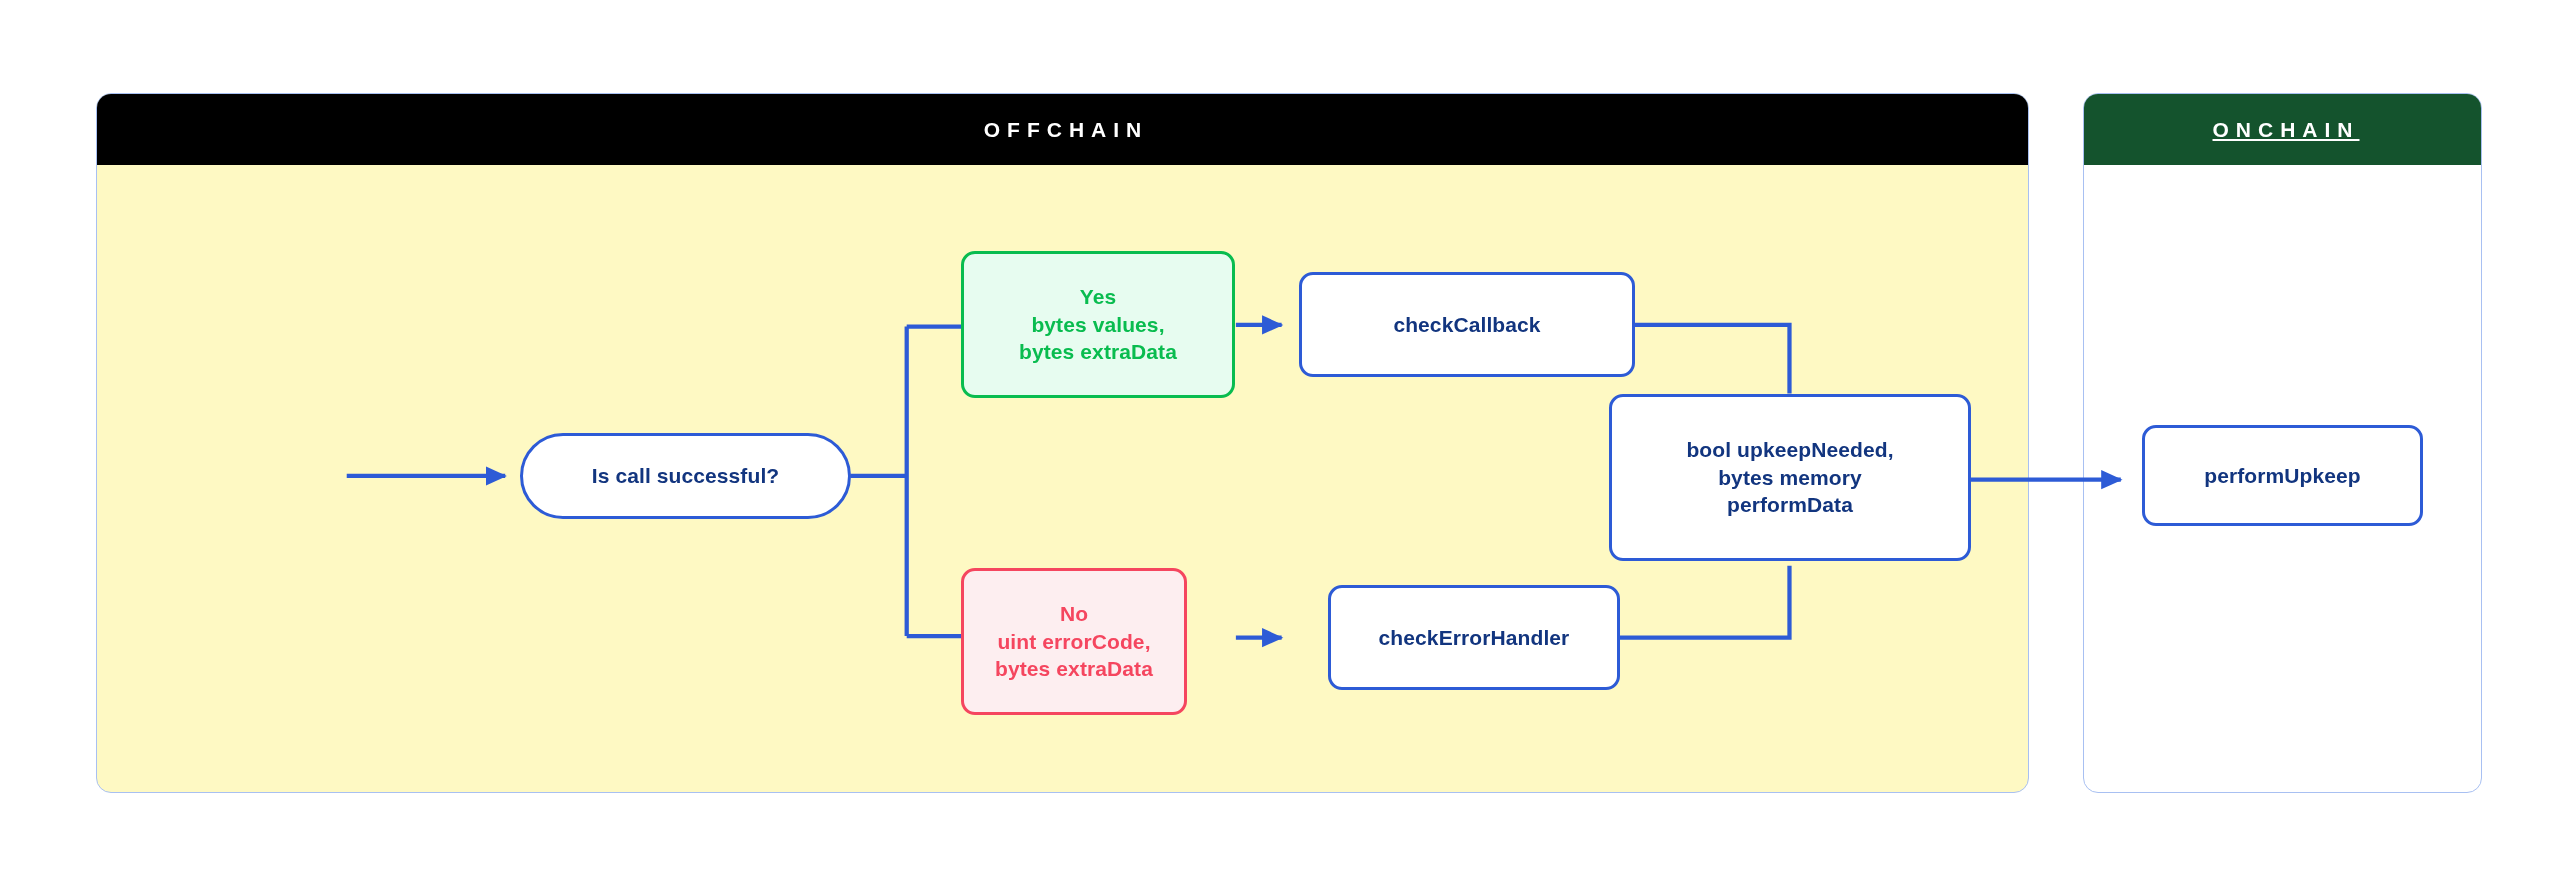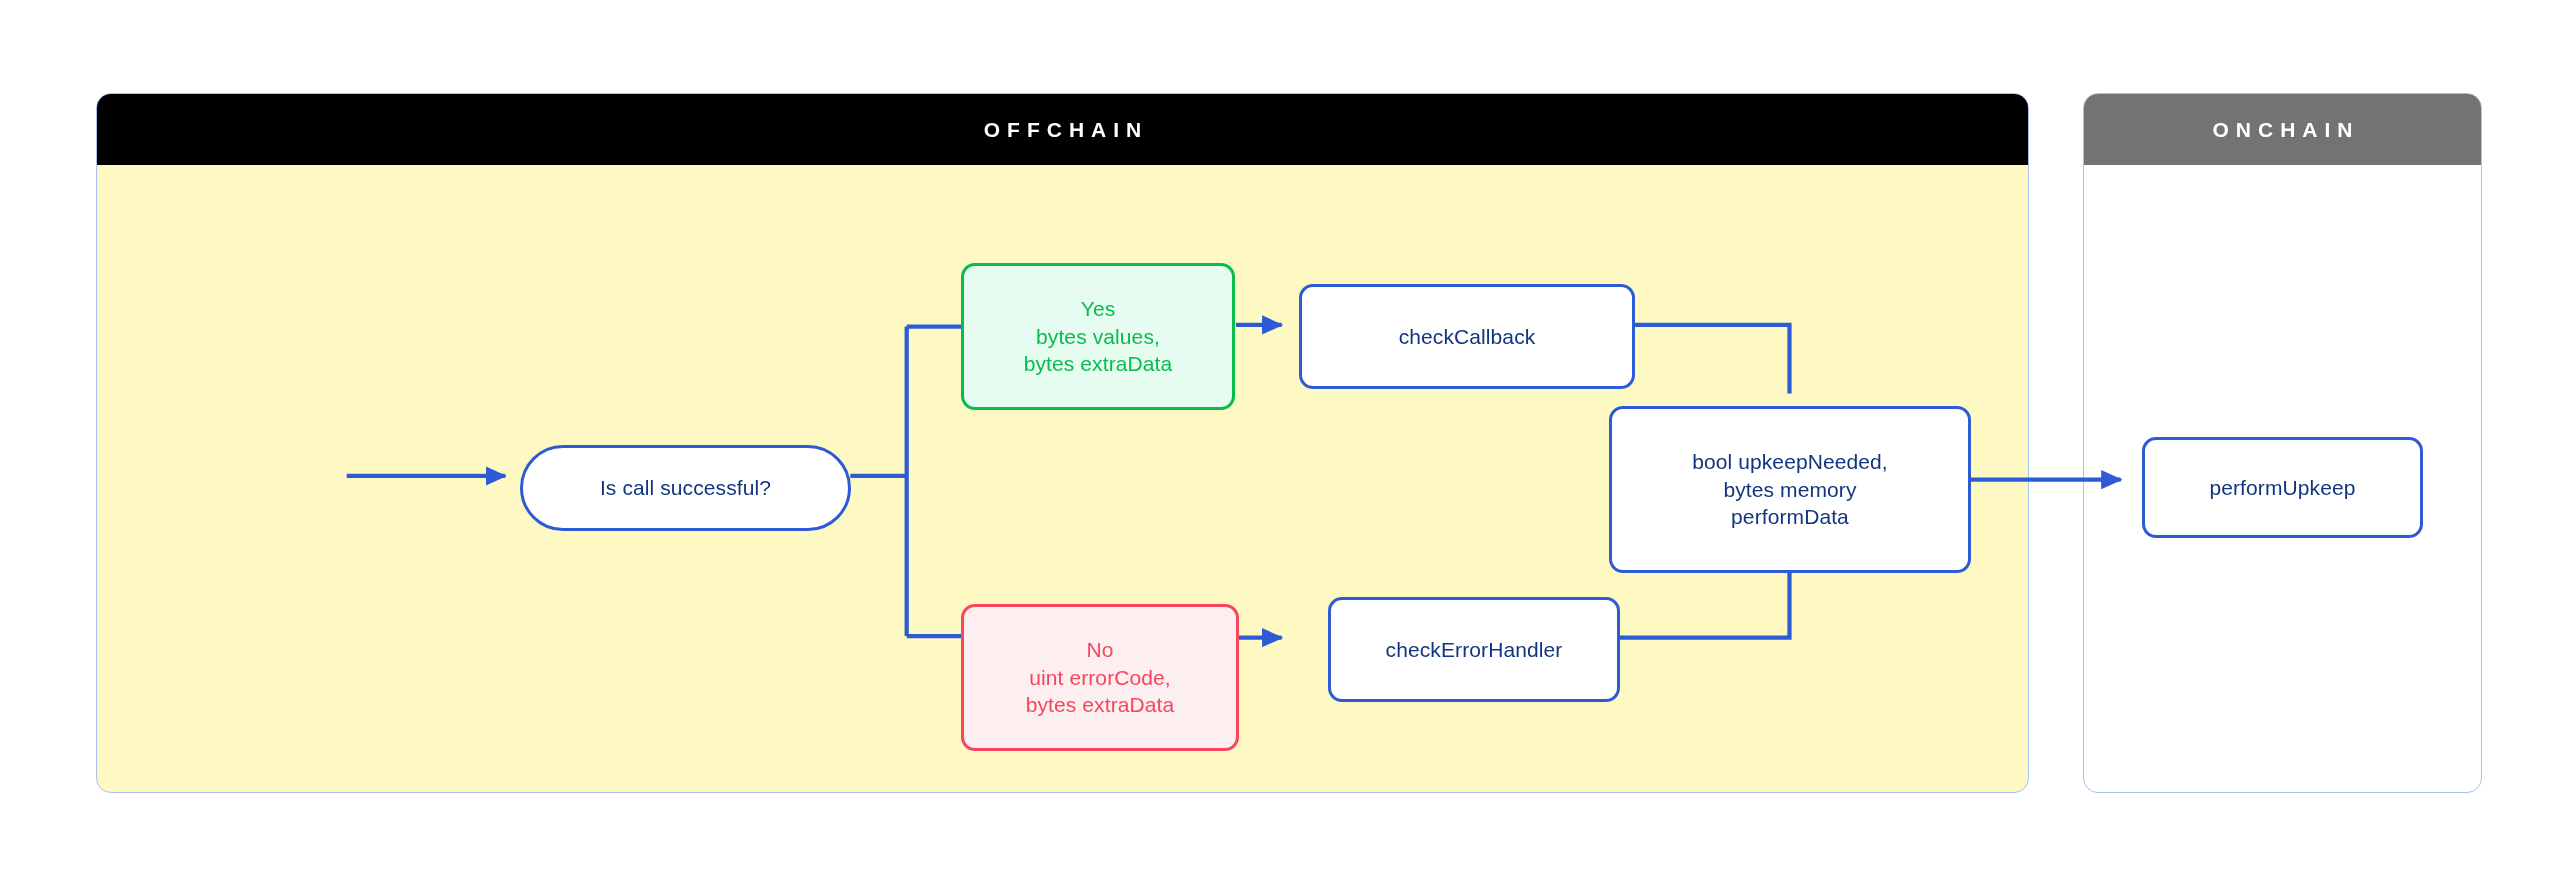--- a/index.html
+++ b/index.html
@@ -50,21 +50,21 @@
     display: flex;
     align-items: center;
     justify-content: center;
     color: #ffffff;
     font-size: 21px;
     font-weight: 700;
     letter-spacing: 7px;
     text-indent: 7px;
   }
   .panel-offchain .panel-header { background: #000000; }
-  .panel-onchain  .panel-header { background: #737373; }
+  .panel-onchain  .panel-header { background: #14532d; text-decoration: underline; }
 
   
   #wires {
     position: absolute;
     left: 0;
     top: 0;
     width: 2576px;
     height: 886px;
     pointer-events: none;
   }
@@ -75,45 +75,44 @@
     box-sizing: border-box;
     display: flex;
     align-items: center;
     justify-content: center;
     text-align: center;
     border: 3.7px solid #2d5bd6;
     border-radius: 14px;
     background: #ffffff;
     color: #12357f;
     font-size: 21px;
-    font-weight: 400;
+    font-weight: 700;
     line-height: 1.32;
     letter-spacing: 0.1px;
     padding: 3.2px 7.4px;
-    margin-top: 12px;
   }
   .node.pill {
     border-radius: 531px;
   }
   .node.green {
     border-color: #09bc4f;
     background: #e7fcf0;
     color: #09bc4f;
   }
   .node.red {
     border-color: #f5465f;
     background: #fdeef0;
     color: #f5465f;
   }
 
   
   .n-revert        { left: 157px;  top: 425px;  width: 189px; height: 101px; }
   .n-decision      { left: 520px;  top: 433px;  width: 331px; height: 86px; justify-content: center; }
   .n-yes           { left: 961px; top: 251px;  width: 274px; height: 147px; }
-  .n-no            { left: 961px; top: 592px; width: 278px; height: 147px; }
+  .n-no            { left: 961px; top: 568px; width: 226px; height: 147px; }
   .n-checkcb       { left: 1299px; top: 272px;  width: 336px; height: 105px; }
   .n-checkerr      { left: 1328px; top: 585px; width: 292px; height: 105px; }
   .n-upkeepneeded  { left: 1609px; top: 394px;  width: 362px; height: 167px; }
   .n-performupkeep { left: 2142px; top: 425px;  width: 281px; height: 101px; }
 </style>
 </head>
 <body>
 
 <div id="stage">
 

